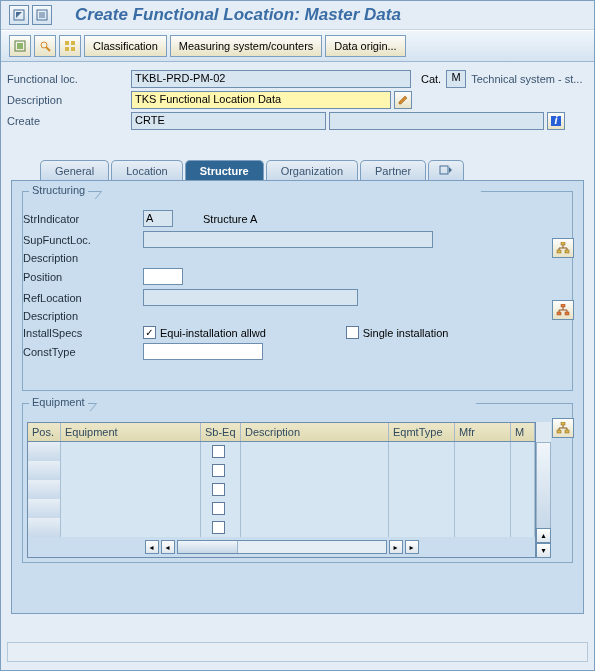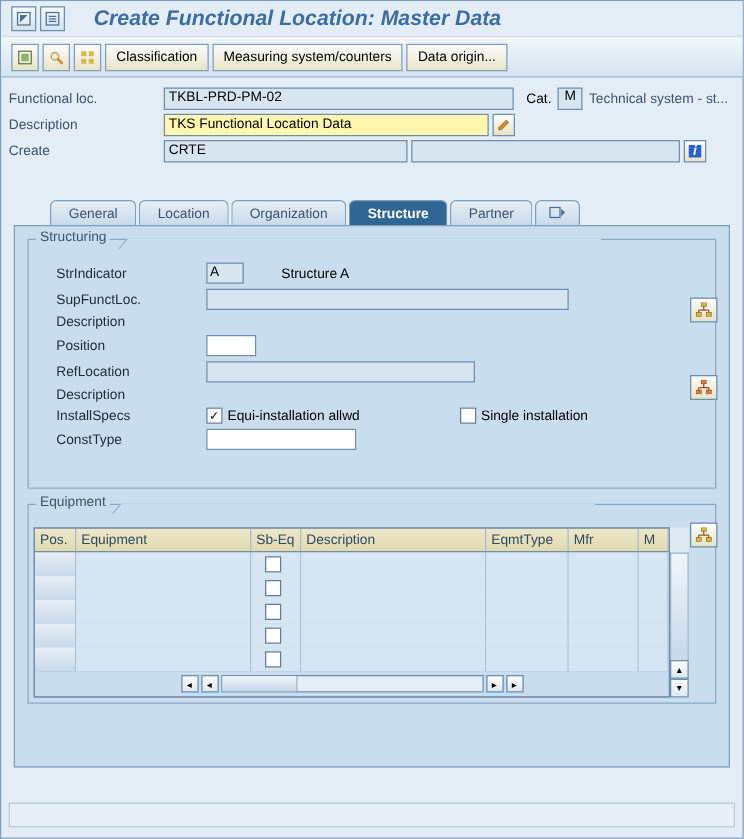--- a/index.html
+++ b/index.html
@@ -18,21 +18,21 @@
   .header-form .field { height: 18px; border: 1px solid #6d8eae; background: #fff; padding: 1px 3px; }
   .field.ro { background: #d7e5f1; }
   .field.yellow { background: #fff7b0; }
   .cat-box { height: 18px; width: 20px; border: 1px solid #6d8eae; background: #d7e5f1; text-align: center; margin: 0 5px; }
   .icon-sq { width: 18px; height: 18px; border: 1px solid #6a8fb0; background: linear-gradient(#fdfdfc,#e8e3c5); display: inline-flex; align-items: center; justify-content: center; cursor: pointer; }
   .tabstrip { display: flex; margin: 16px 0 0 12px; padding-left: 27px; }
   .tab { padding: 4px 14px; background: linear-gradient(#e7eef5,#c8d9ea); border: 1px solid #7d9fbf; border-bottom: none; border-radius: 5px 5px 0 0; margin-right: 2px; cursor: pointer; color: #3a5470; position: relative; top: 1px; }
   .tab.active { background: #2f6693; color: #fff; font-weight: bold; }
   .tab.icon-tab { padding: 3px 10px; }
   .tabpane { margin: 0 10px 0 10px; border: 1px solid #7d9fbf; background: #c9ddee; padding: 10px 10px 10px 10px; min-height: 434px; position: relative; }
-  .group { border: 1px solid #88a9c5; background: #c9ddee; padding: 8px 8px 8px 22px; margin-bottom: 12px; position: relative; }
+  .group { border: 1px solid #88a9c5; background: #c9ddee; padding: 8px 8px 8px 0; margin-bottom: 12px; position: relative; }
   .group-title { position: absolute; top: -8px; left: 6px; font-size: 11px; color: #3a5470; background: #c9ddee; padding: 0 3px; }
   .group-notch { position: absolute; top: -1px; left: 75px; width: 380px; height: 8px; background: #c9ddee; border-left: 1px solid #88a9c5; transform: skewX(-40deg); }
   .grow { display: flex; align-items: center; margin-bottom: 4px; }
   .glabel { width: 120px; color: #1e2a38; }
   .ginput { height: 17px; border: 1px solid #6d8eae; background: #fff; padding: 1px 2px; }
   .ginput.ro { background: #d7e5f1; }
   .chk { width: 13px; height: 13px; border: 1px solid #5e7c99; background: #fff; display: inline-flex; align-items: center; justify-content: center; margin-right: 4px; }
   .chk.checked::after { content: "✓"; font-size: 10px; color: #000; }
   .side-icon { position: absolute; width: 22px; height: 20px; border: 1px solid #6a8fb0; background: linear-gradient(#fdfdfc,#e8e3c5); display: flex; align-items: center; justify-content: center; cursor: pointer; }
   .equip-table { border: 1px solid #6d8eae; background: #737373; }
@@ -129,22 +129,22 @@
             <rect x="1" y="1" width="10" height="10" fill="#2860d8"></rect>
             <text x="6" y="9" text-anchor="middle" fill="#fff" font-size="9" font-weight="bold" font-style="italic">i</text>
           </svg>
         </div>
     </div>
   </div>
 
   <div class="tabstrip">
     <div class="tab">General</div>
     <div class="tab">Location</div>
+    <div class="tab active">Structure</div>
     <div class="tab">Organization</div>
-    <div class="tab active">Structure</div>
     <div class="tab">Partner</div>
     <div class="tab icon-tab">
         <svg width="14" height="12">
           <rect x="1" y="2" width="8" height="8" fill="none" stroke="#4a6f94"></rect>
           <path d="M10 3 L13 6 L10 9 Z" fill="#4a6f94"></path>
         </svg>
       </div>
   </div>
 
   <div class="tabpane">

